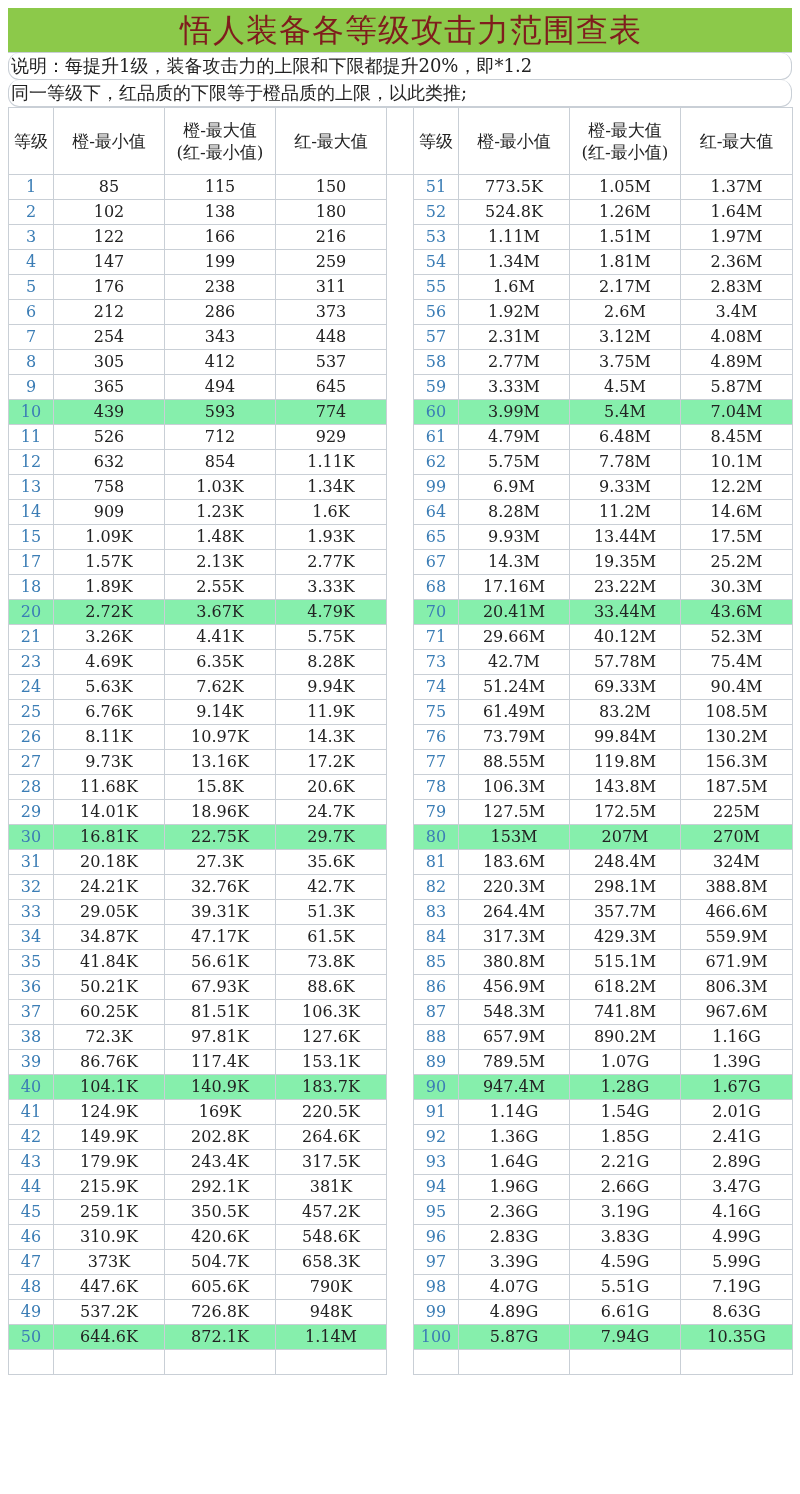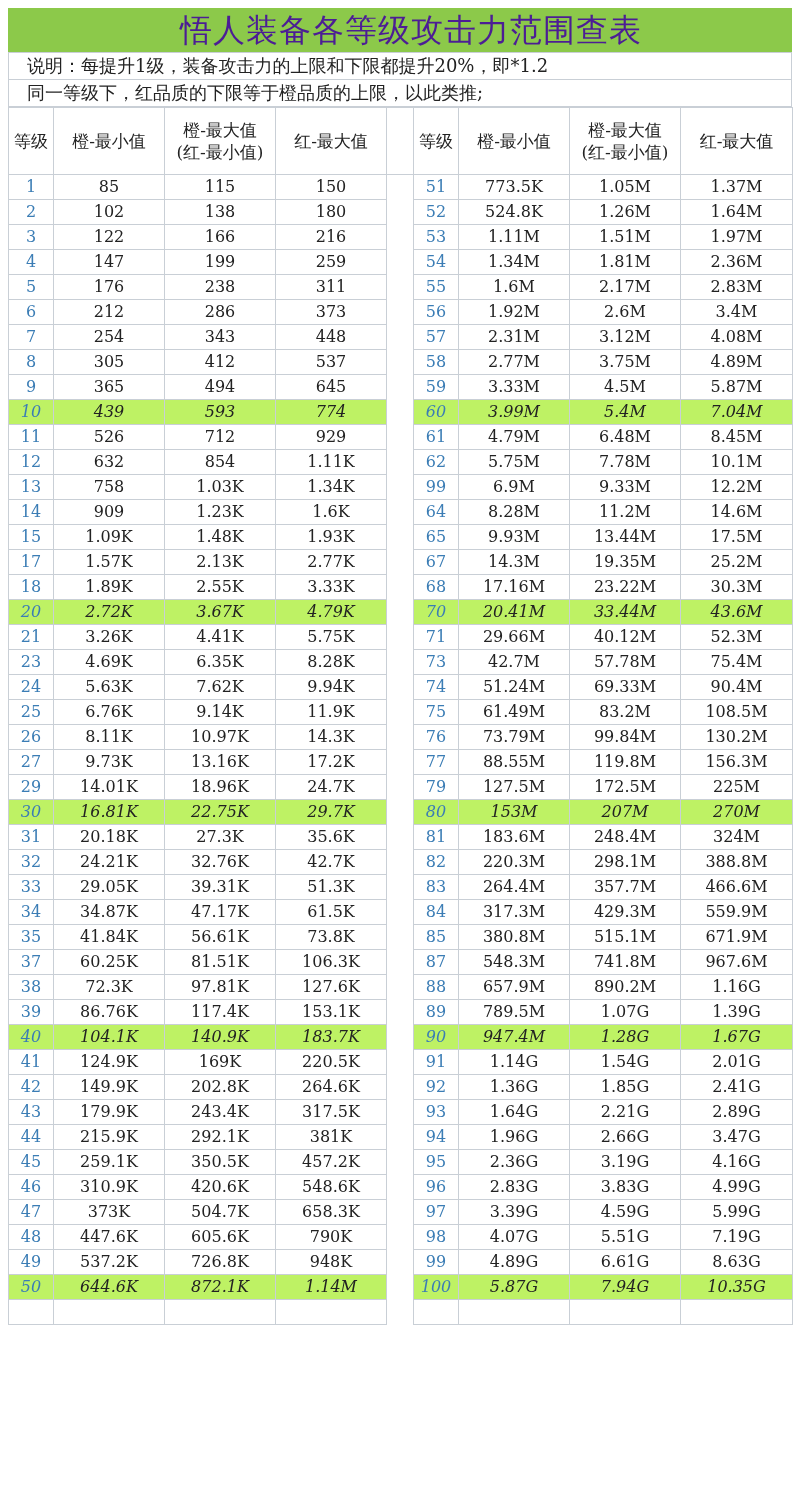--- a/index.html
+++ b/index.html
@@ -1,31 +1,31 @@
 <!DOCTYPE html>
 <html><head>
   <meta charset="utf-8">
   <style>
     html, body { margin: 0; padding: 0; background: #ffffff; }
     body { width: 800px; height: 1494px; position: relative; overflow: hidden;
            font-family: "DejaVu Serif", "Liberation Serif", serif; color: #222; }
     .sheet { position: absolute; left: 8px; top: 8px; width: 784px; }
-    .title { height: 44px; background: #8cc94a; color: #4c1d95; text-align: center;
+    .title { height: 44px; background: #8cc94a; color: #7f1d1d; text-align: center;
              font-size: 32px; line-height: 44px; letter-spacing: 1px; border-bottom: 1px solid #c9cfd6; padding-left: 22px; }
-    .note { height: 26px; line-height: 26px; font-size: 18px; padding-left: 18px;
+    .note { height: 26px; line-height: 26px; font-size: 18px; padding-left: 2px;
             border-bottom: 1px solid #c9cfd6; border-left: 1px solid #c9cfd6; border-right: 1px solid #c9cfd6;
-            white-space: nowrap; overflow: hidden; }
+            white-space: nowrap; overflow: hidden; border-radius: 11px; }
     table { border-collapse: collapse; table-layout: fixed; width: 784px; }
     td, th { border: 1px solid #c9cfd6; padding: 0; text-align: center; font-weight: normal;
              white-space: nowrap; overflow: hidden; }
     th { height: 66px; font-size: 17px; line-height: 22px; color: #222; }
     td { height: 24px; font-size: 16px; line-height: 24px; }
     td.lvl { color: #3b7db5; }
     td.gap { border-top: none; border-bottom: none; background: #fff; }
-    tr.hl td.c { background: #bef264; font-style: italic; }
+    tr.hl td.c { background: #86efac; }
     tr.empty td { height: 24px; }
   </style>
 </head>
 <body>
 
 <div class="sheet">
   <div class="title">悟人装备各等级攻击力范围查表</div>
   <div class="note">说明：每提升1级，装备攻击力的上限和下限都提升20%，即*1.2</div>
   <div class="note">同一等级下，红品质的下限等于橙品质的上限，以此类推;</div>
 
@@ -313,20 +313,31 @@
           <td class="c">9.73K</td>
           <td class="c">13.16K</td>
           <td class="c">17.2K</td>
           <td class="gap"></td>
           <td class="c lvl">77</td>
           <td class="c">88.55M</td>
           <td class="c">119.8M</td>
           <td class="c">156.3M</td>
         </tr>
         <tr>
+          <td class="c lvl">28</td>
+          <td class="c">11.68K</td>
+          <td class="c">15.8K</td>
+          <td class="c">20.6K</td>
+          <td class="gap"></td>
+          <td class="c lvl">78</td>
+          <td class="c">106.3M</td>
+          <td class="c">143.8M</td>
+          <td class="c">187.5M</td>
+        </tr>
+        <tr>
           <td class="c lvl">29</td>
           <td class="c">14.01K</td>
           <td class="c">18.96K</td>
           <td class="c">24.7K</td>
           <td class="gap"></td>
           <td class="c lvl">79</td>
           <td class="c">127.5M</td>
           <td class="c">172.5M</td>
           <td class="c">225M</td>
         </tr>
@@ -390,20 +401,31 @@
           <td class="c">41.84K</td>
           <td class="c">56.61K</td>
           <td class="c">73.8K</td>
           <td class="gap"></td>
           <td class="c lvl">85</td>
           <td class="c">380.8M</td>
           <td class="c">515.1M</td>
           <td class="c">671.9M</td>
         </tr>
         <tr>
+          <td class="c lvl">36</td>
+          <td class="c">50.21K</td>
+          <td class="c">67.93K</td>
+          <td class="c">88.6K</td>
+          <td class="gap"></td>
+          <td class="c lvl">86</td>
+          <td class="c">456.9M</td>
+          <td class="c">618.2M</td>
+          <td class="c">806.3M</td>
+        </tr>
+        <tr>
           <td class="c lvl">37</td>
           <td class="c">60.25K</td>
           <td class="c">81.51K</td>
           <td class="c">106.3K</td>
           <td class="gap"></td>
           <td class="c lvl">87</td>
           <td class="c">548.3M</td>
           <td class="c">741.8M</td>
           <td class="c">967.6M</td>
         </tr>

